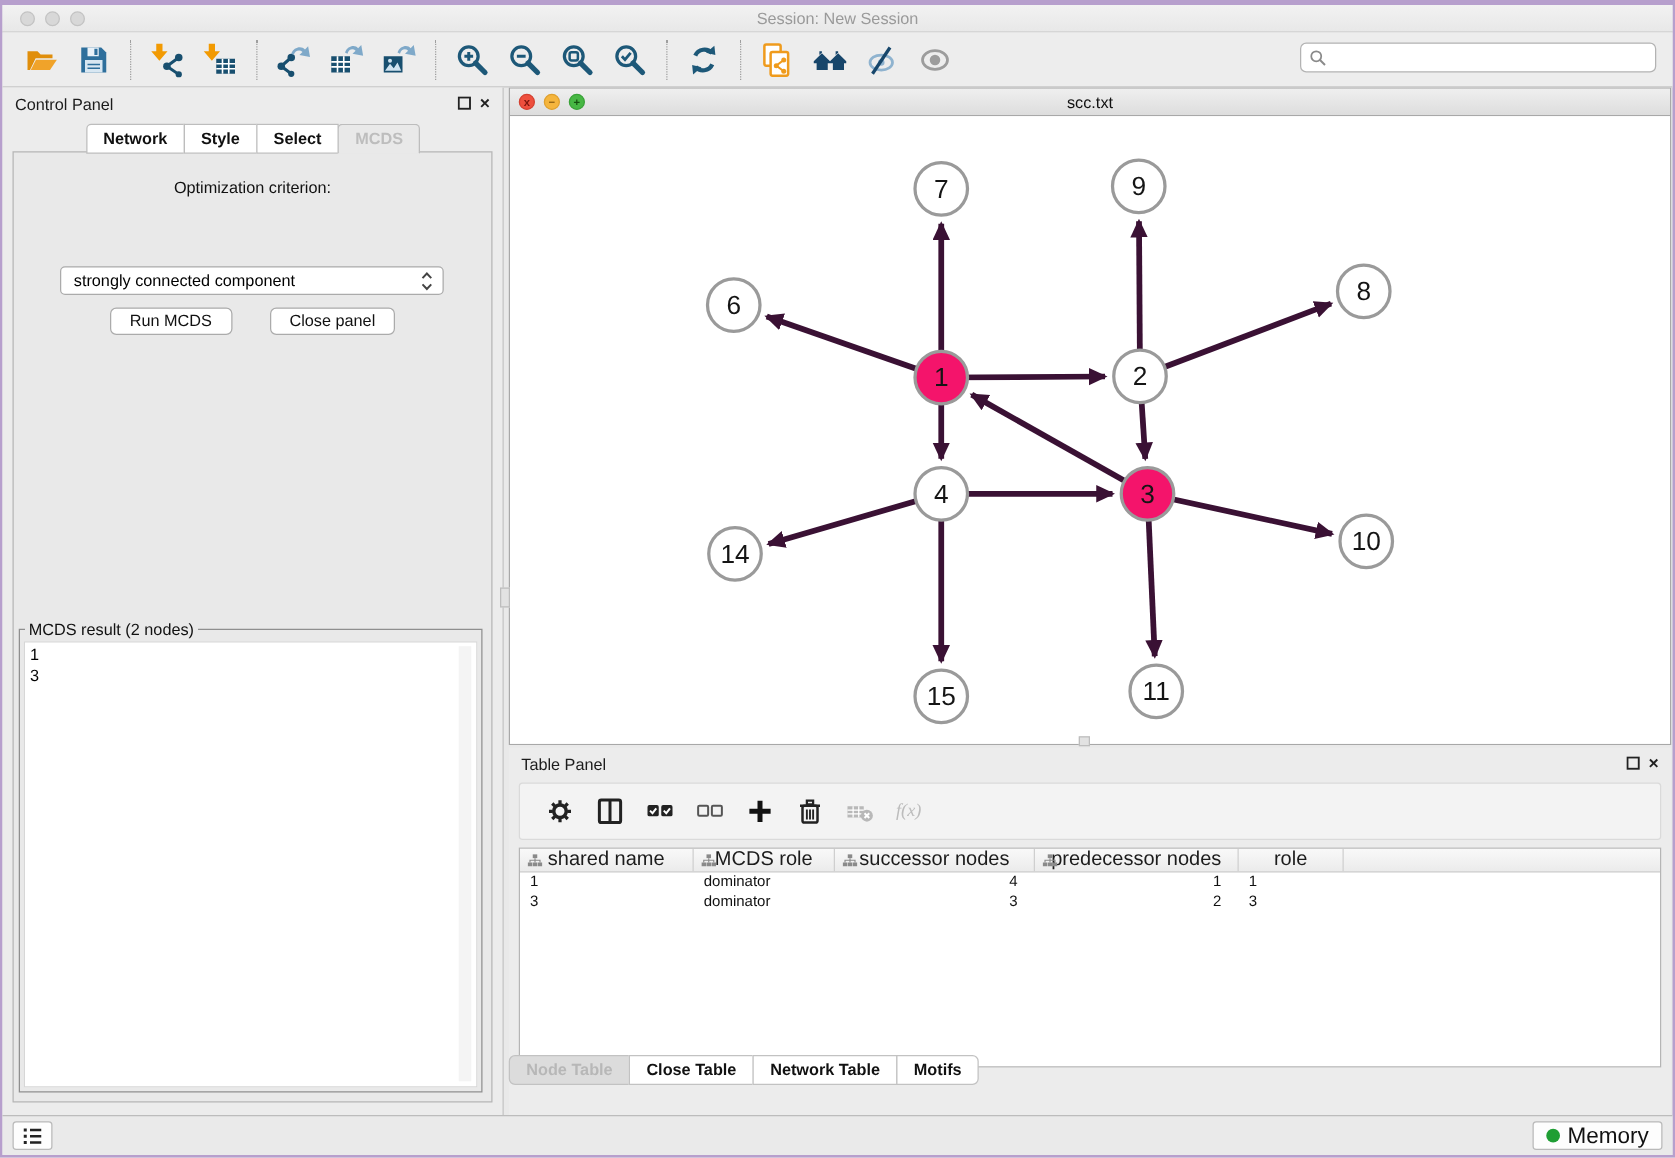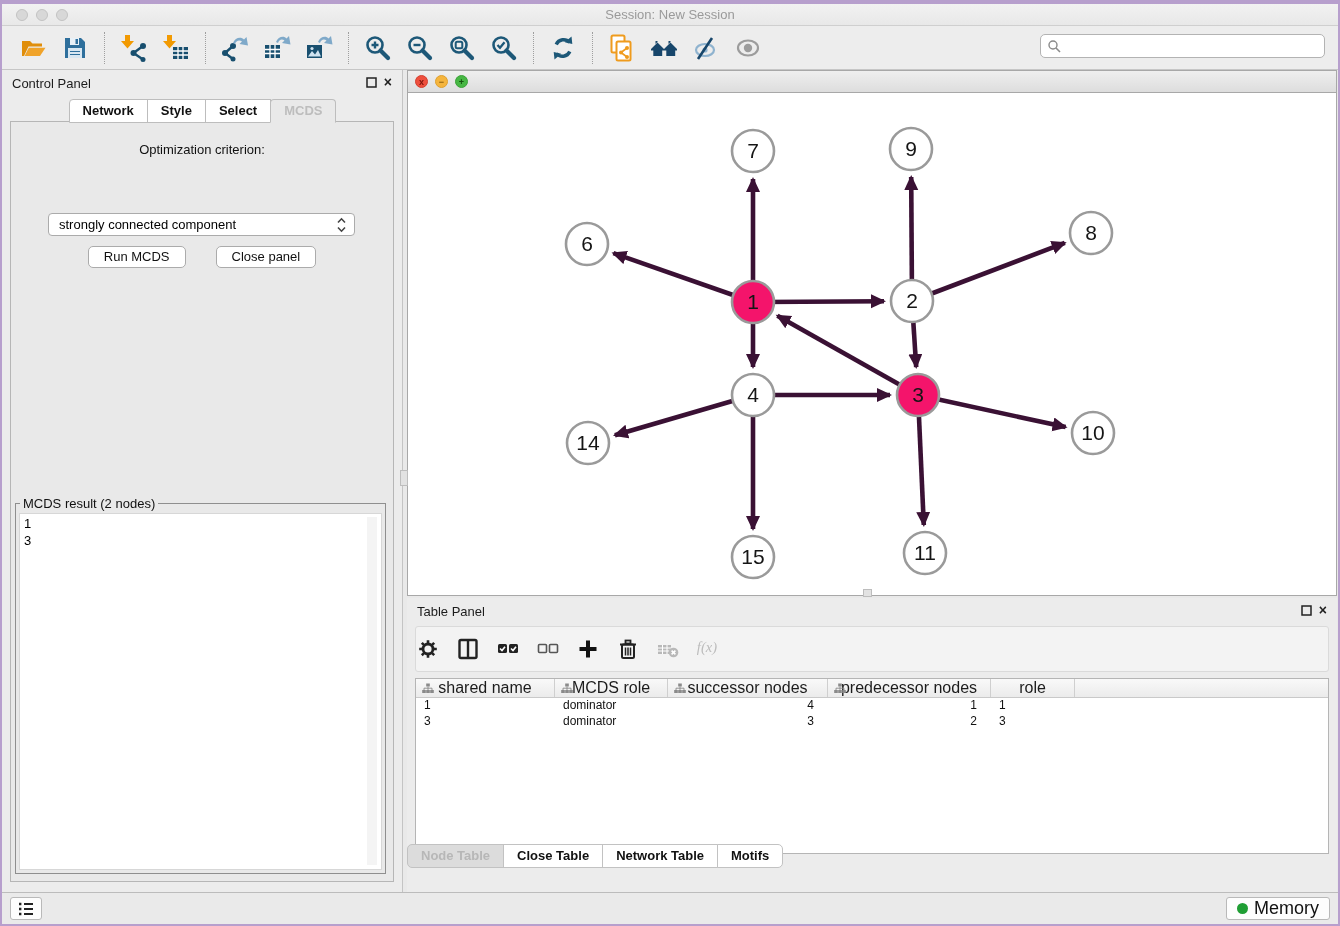--- a/index.html
+++ b/index.html
@@ -50,21 +50,21 @@
   .traffic.yellow { left:27px; background:#f5b53d; border:1px solid #dfa02e; color:#8c5f10; }
   .traffic.green  { left:47px; background:#47b744; border:1px solid #3aa238; color:#14530f; }
   .nw-canvas { position:absolute; left:0; right:0; top:22px; bottom:0; background:#fff; }
 
   .grip-v { position:absolute; left:398px; top:466px; width:8px; height:16px; background:#e2e2e2; border:1px solid #bdbdbd; z-index:5; }
   .grip-h { position:absolute; left:861px; top:585px; width:9px; height:8px; background:#e2e2e2; border:1px solid #bdbdbd; z-index:5; }
 
   
   .table-panel { position:absolute; left:405px; right:1px; top:594px; bottom:32px; background:#ececec; }
   .tp-header { position:relative; height:26px; }
-  .tp-toolbar { position:absolute; left:8px; right:8px; top:28px; height:46px; background:#f3f3f3; border:1px solid #dadada; border-radius:3px; display:flex; align-items:center; gap:16px; }
+  .tp-toolbar { position:absolute; left:8px; right:8px; top:28px; height:46px; background:#f3f3f3; border:1px solid #dadada; border-radius:3px; display:flex; align-items:center; gap:16px; padding-left:20px; }
   .tpi { width:24px; height:24px; display:inline-block; }
   .tp-table { position:absolute; left:8px; right:8px; top:80px; bottom:38px; background:#fff; border:1px solid #b5b5b5; overflow:hidden; }
   .thead { display:flex; height:19px; background:linear-gradient(#f9f9f9,#ebebeb); border-bottom:1px solid #c9c9c9; }
   .th { position:relative; display:flex; align-items:center; justify-content:center; border-right:1px solid #cfcfcf; font-size:16px; color:#1c1c1c; }
   .th .tree { position:absolute; left:6px; top:4px; }
   .trow { display:flex; height:16px; font-size:12px; color:#111; }
   .td { overflow:hidden; white-space:nowrap; }
   .td.l { text-align:left; padding-left:8px; }
   .td.r { text-align:right; padding-right:14px; }
   .tp-tabs { position:absolute; left:0; right:0; bottom:24px; display:flex; justify-content:flex-start; }
@@ -239,20 +239,21 @@
 3</span><span class="result-scroll"></span></div>
       </fieldset>
     </div>
   </div>
 
   <div class="network-window">
     <div class="nw-titlebar">
       <span class="traffic red">x</span>
       <span class="traffic yellow">−</span>
       <span class="traffic green">+</span>
+      <div class="nw-title">scc.txt</div>
     </div>
     <div class="nw-canvas">
       <svg width="931" height="503" viewBox="0 0 931 503">
           <defs>
             <marker id="arw" markerUnits="userSpaceOnUse" markerWidth="20" markerHeight="16" refX="13" refY="7" orient="auto">
               <path d="M0,0 L15,7 L0,14 Z" fill="#3a1134"></path>
             </marker>
           </defs>
           <line x1="345" y1="209" x2="345.0" y2="86.0" stroke="#3a1134" stroke-width="4.6" marker-end="url(#arw)"></line>
           <line x1="345" y1="209" x2="205.4" y2="160.2" stroke="#3a1134" stroke-width="4.6" marker-end="url(#arw)"></line>

